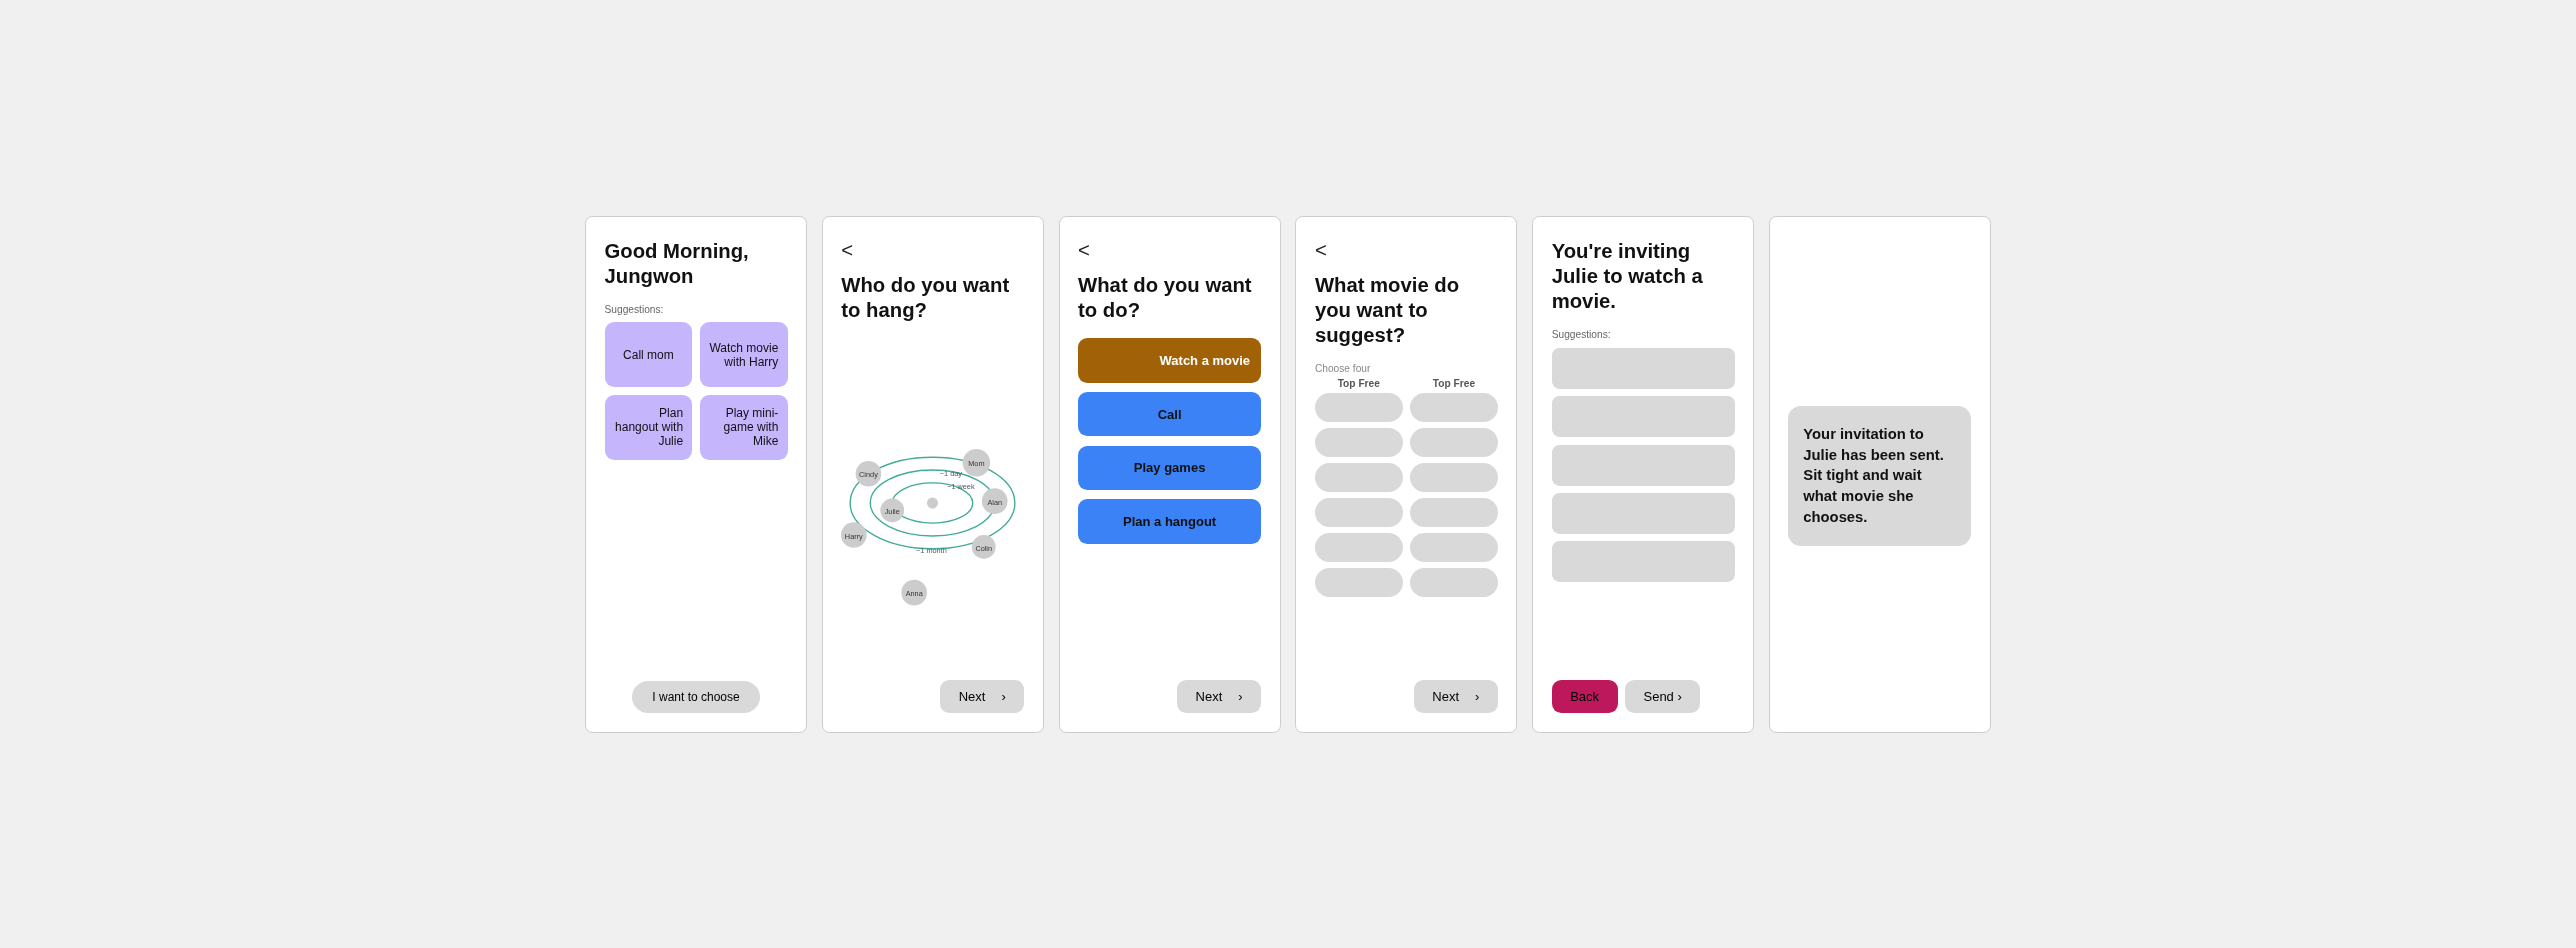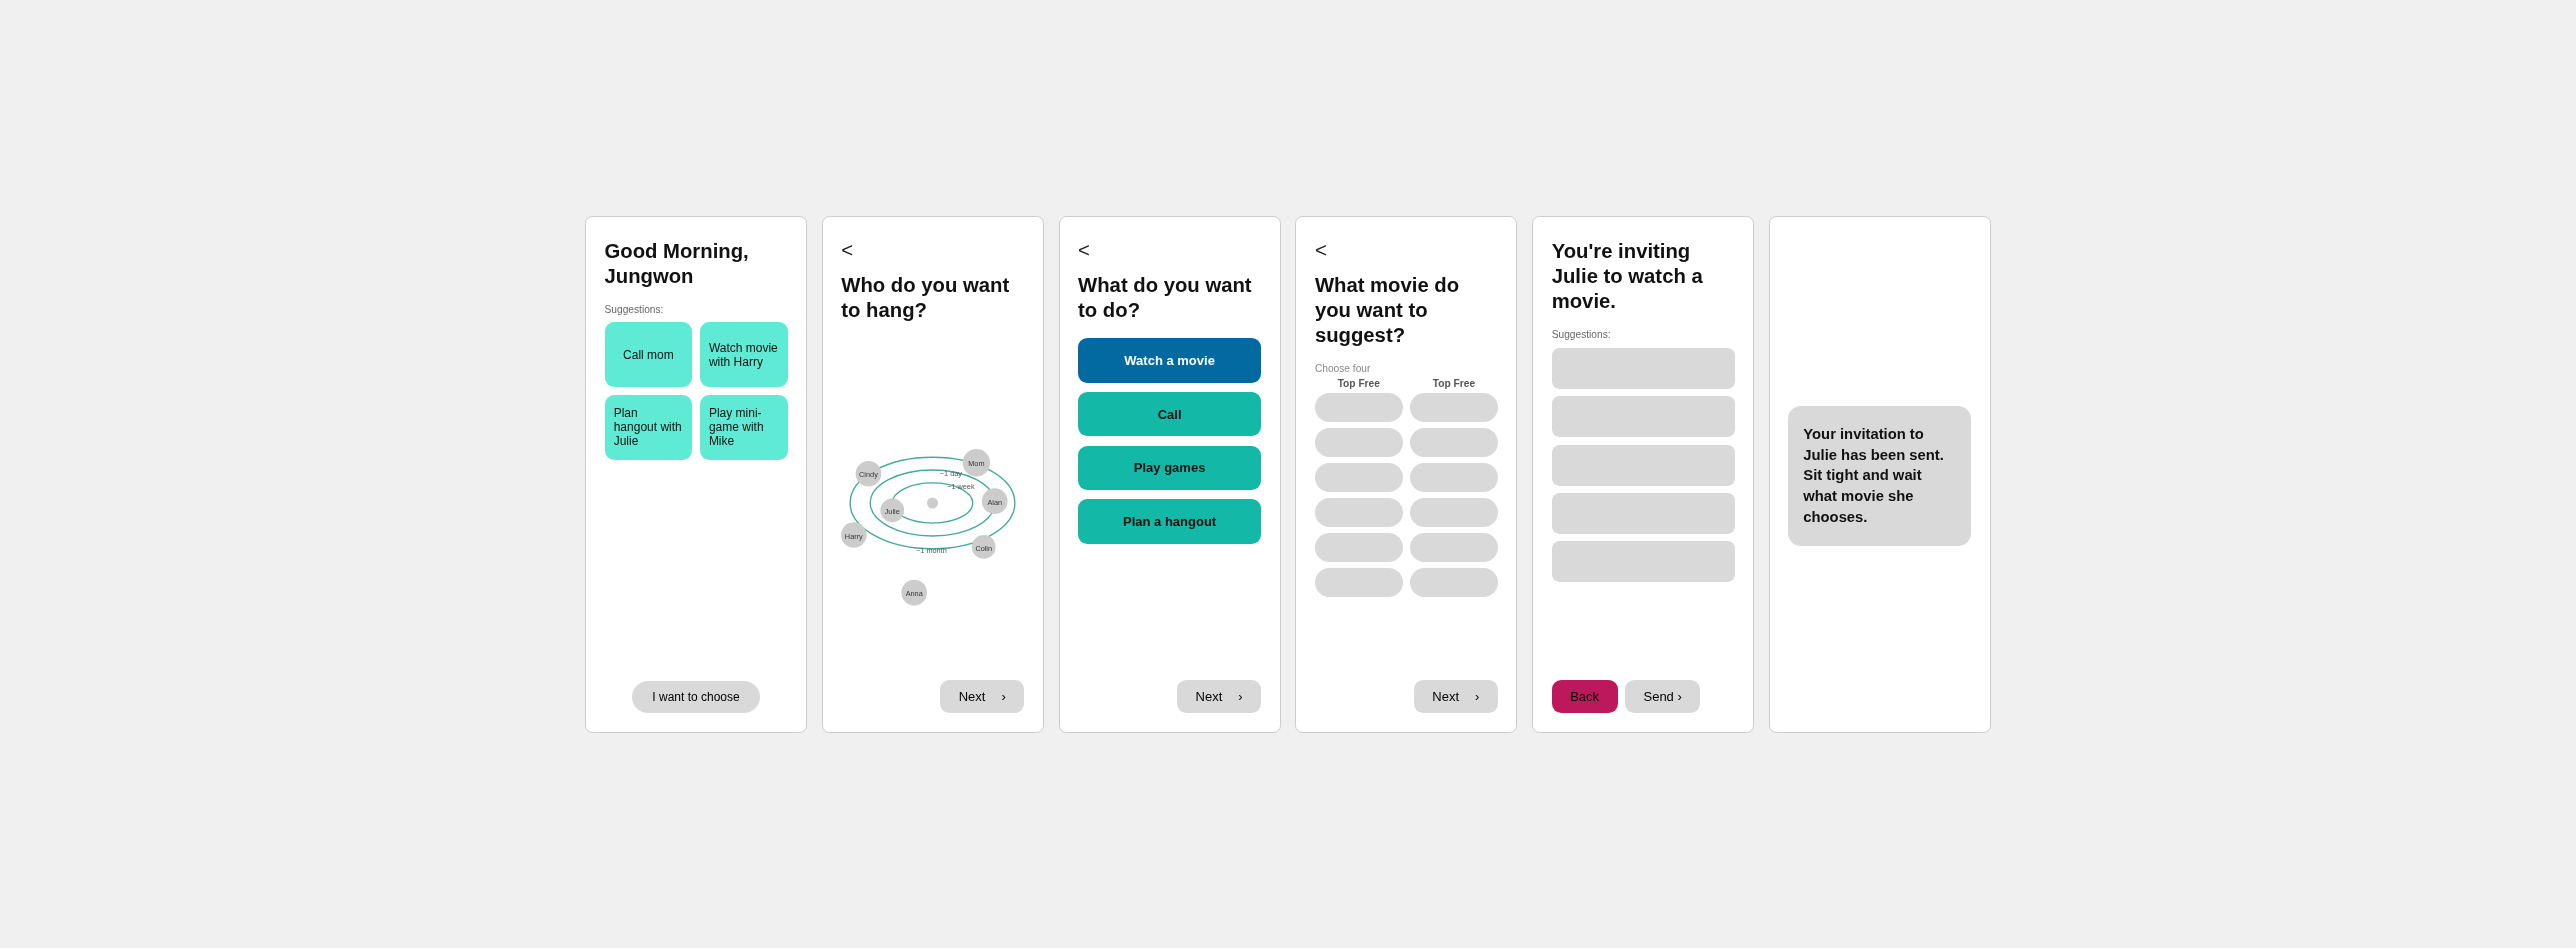--- a/index.html
+++ b/index.html
@@ -49,31 +49,31 @@
       margin-bottom: 7.4px;
     }
     
     .suggestion-grid {
       display: grid;
       grid-template-columns: 1fr 1fr;
       gap: 7.4px;
       margin-bottom: 14.8px;
     }
     .suggestion-card {
-      background: #5eead4;
+      background: #c4b5fd;
       border-radius: 9.2px;
       padding: 11px 9.2px;
       font-size: 12px;
       font-weight: 500;
       color: #111;
       min-height: 65px;
       display: flex;
       align-items: center;
       justify-content: center;
-      text-align: left;
+      text-align: right;
       cursor: pointer;
     }
     .choose-btn {
       background: #d9d9d9;
       border: none;
       border-radius: 18.5px;
       padding: 9.2px 20.3px;
       font-size: 12px;
       font-weight: 500;
       cursor: pointer;
@@ -88,35 +88,36 @@
       align-items: center;
       justify-content: center;
       margin-bottom: 11px;
     }
     .orbit-svg {
       width: 185px;
       height: 258px;
     }
     
     .action-btn {
-      background: #14b8a6;
+      background: #3b82f6;
       border: none;
       border-radius: 9.2px;
       padding: 14.8px 11px;
       font-size: 13px;
       font-weight: 600;
       color: #111;
       width: 100%;
       margin-bottom: 9.2px;
       cursor: pointer;
       text-align: center;
     }
     .action-btn.selected {
-      background: #0369a1;
+      background: #a16207;
       color: #fff;
+      text-align: right;
     }
     
     .next-btn {
       background: #d9d9d9;
       border: none;
       border-radius: 9.2px;
       padding: 9.2px 18.5px;
       font-size: 13px;
       font-weight: 500;
       cursor: pointer;

